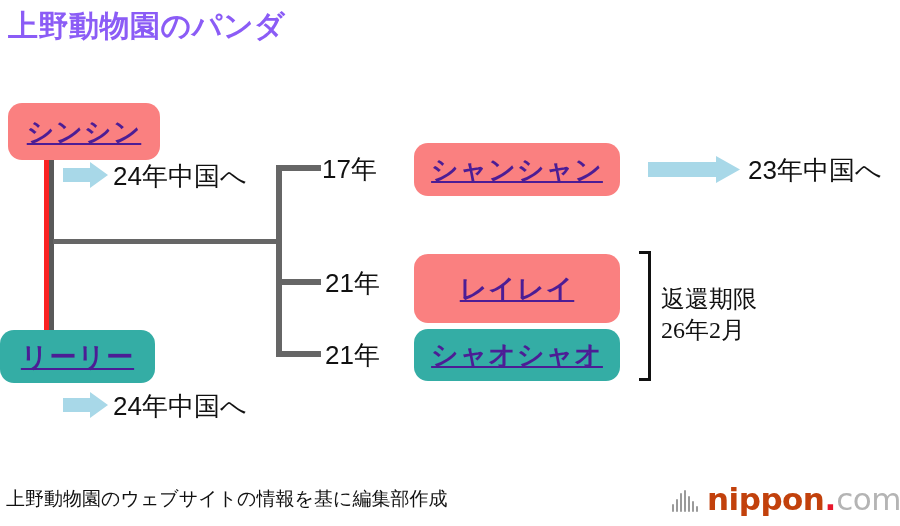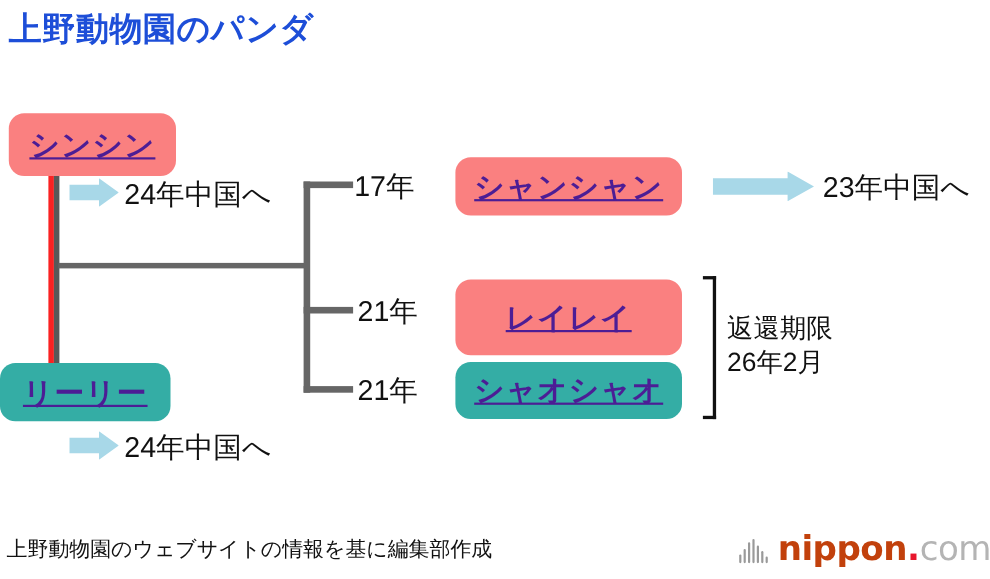--- a/index.html
+++ b/index.html
@@ -22,21 +22,21 @@
   }
 
   
   .title {
     position: absolute;
     left: 8px;
     top: 6px;
     font-size: 30px;
     font-weight: 700;
     letter-spacing: 0.5px;
-    color: #1d4ed8;
+    color: #8b5cf6;
     white-space: nowrap;
   }
 
   
   .badge {
     position: absolute;
     display: flex;
     align-items: center;
     justify-content: center;
     border-radius: 14px;
@@ -150,20 +150,21 @@
     box-sizing: border-box;
   }
   .bracket-note {
     position: absolute;
     left: 661px;
     top: 284px;
     font-size: 24px;
     line-height: 1.28;
     color: #111111;
     white-space: pre-line;
+    font-family: Liberation Serif, serif;
   }
 
   
   .source-note {
     position: absolute;
     left: 6px;
     top: 486px;
     font-size: 19px;
     color: #111111;
     white-space: nowrap;

